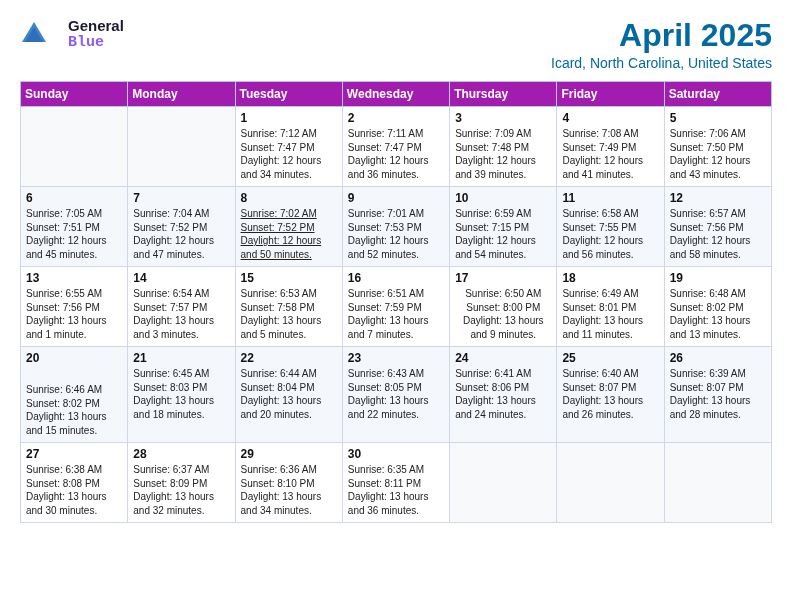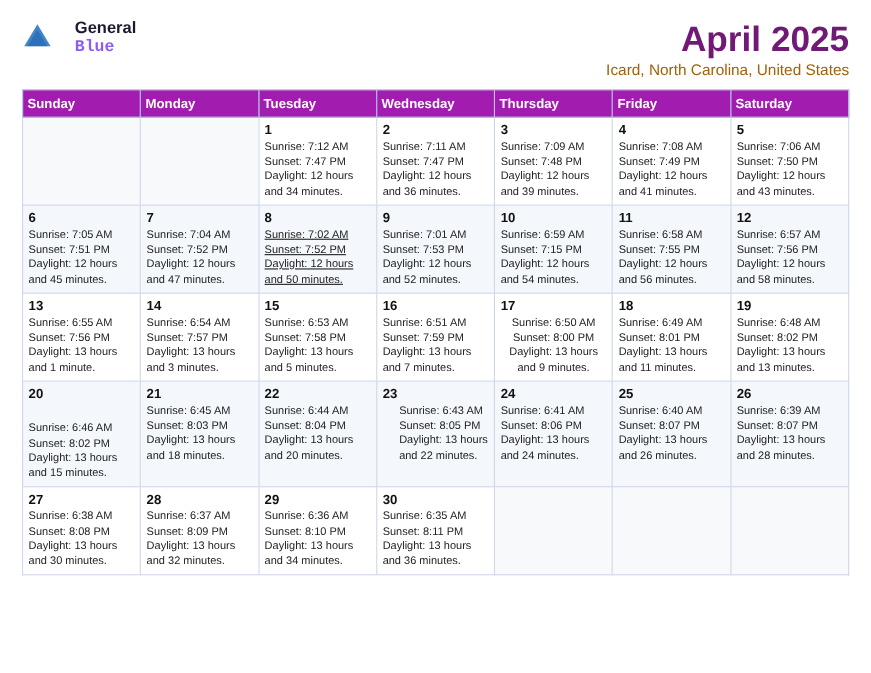--- a/index.html
+++ b/index.html
@@ -48,26 +48,26 @@
       height: 28px;
       margin-right: 4px;
       margin-top: 2px;
     }
     .title-block {
       text-align: right;
     }
     .title-month {
       font-size: 32px;
       font-weight: bold;
-      color: #701a75;
+      color: #0369a1;
       line-height: 1.1;
     }
     .title-location {
       font-size: 14px;
-      color: #a16207;
+      color: #0369a1;
       margin-top: 2px;
     }
     .calendar {
       width: 100%;
       border-collapse: collapse;
       table-layout: fixed;
     }
     .calendar th {
       background: #a21caf;
       color: #fff;
@@ -301,21 +301,21 @@
           </td>
           <td>
             <span class="day-num">22</span>
             <div class="day-info" style="white-space: pre-line;">Sunrise: 6:44 AM
 Sunset: 8:04 PM
 Daylight: 13 hours
 and 20 minutes.</div>
           </td>
           <td>
             <span class="day-num">23</span>
-            <div class="day-info" style="white-space: pre-line; margin-left: 15px;">Sunrise: 6:43 AM
+            <div class="day-info" style="white-space: pre-line;">Sunrise: 6:43 AM
 Sunset: 8:05 PM
 Daylight: 13 hours
 and 22 minutes.</div>
           </td>
           <td>
             <span class="day-num">24</span>
             <div class="day-info" style="white-space: pre-line;">Sunrise: 6:41 AM
 Sunset: 8:06 PM
 Daylight: 13 hours
 and 24 minutes.</div>

